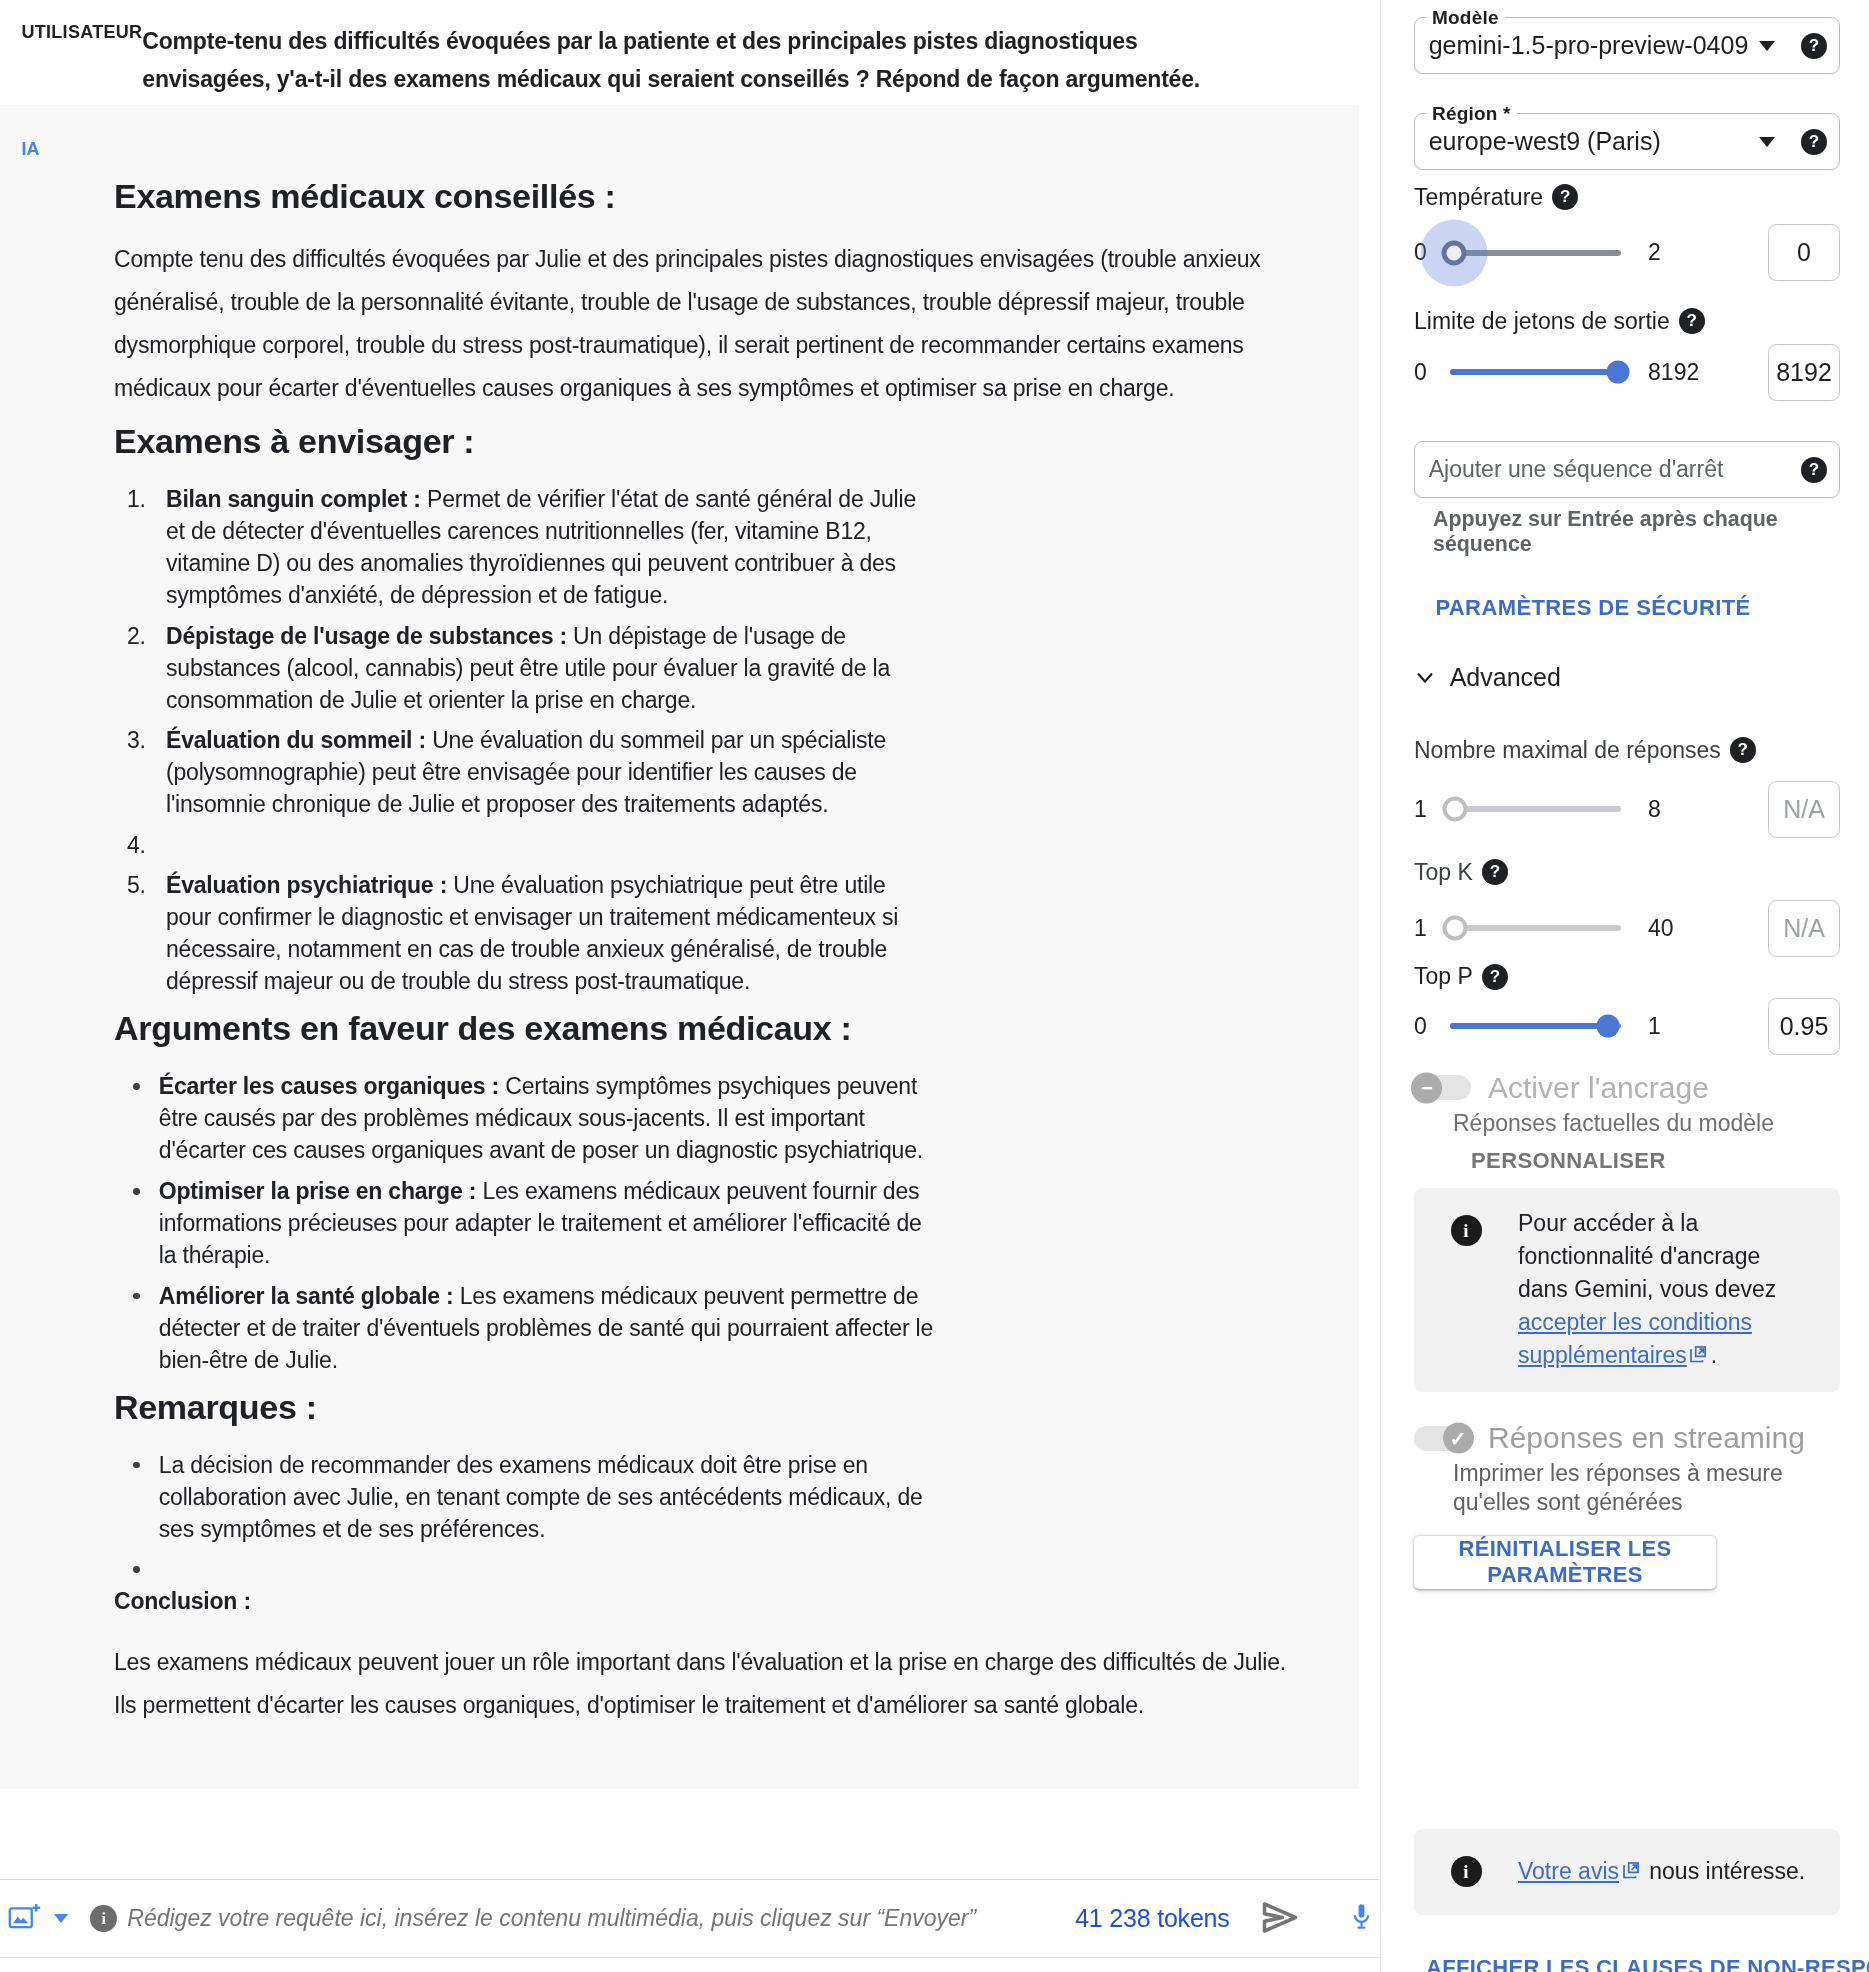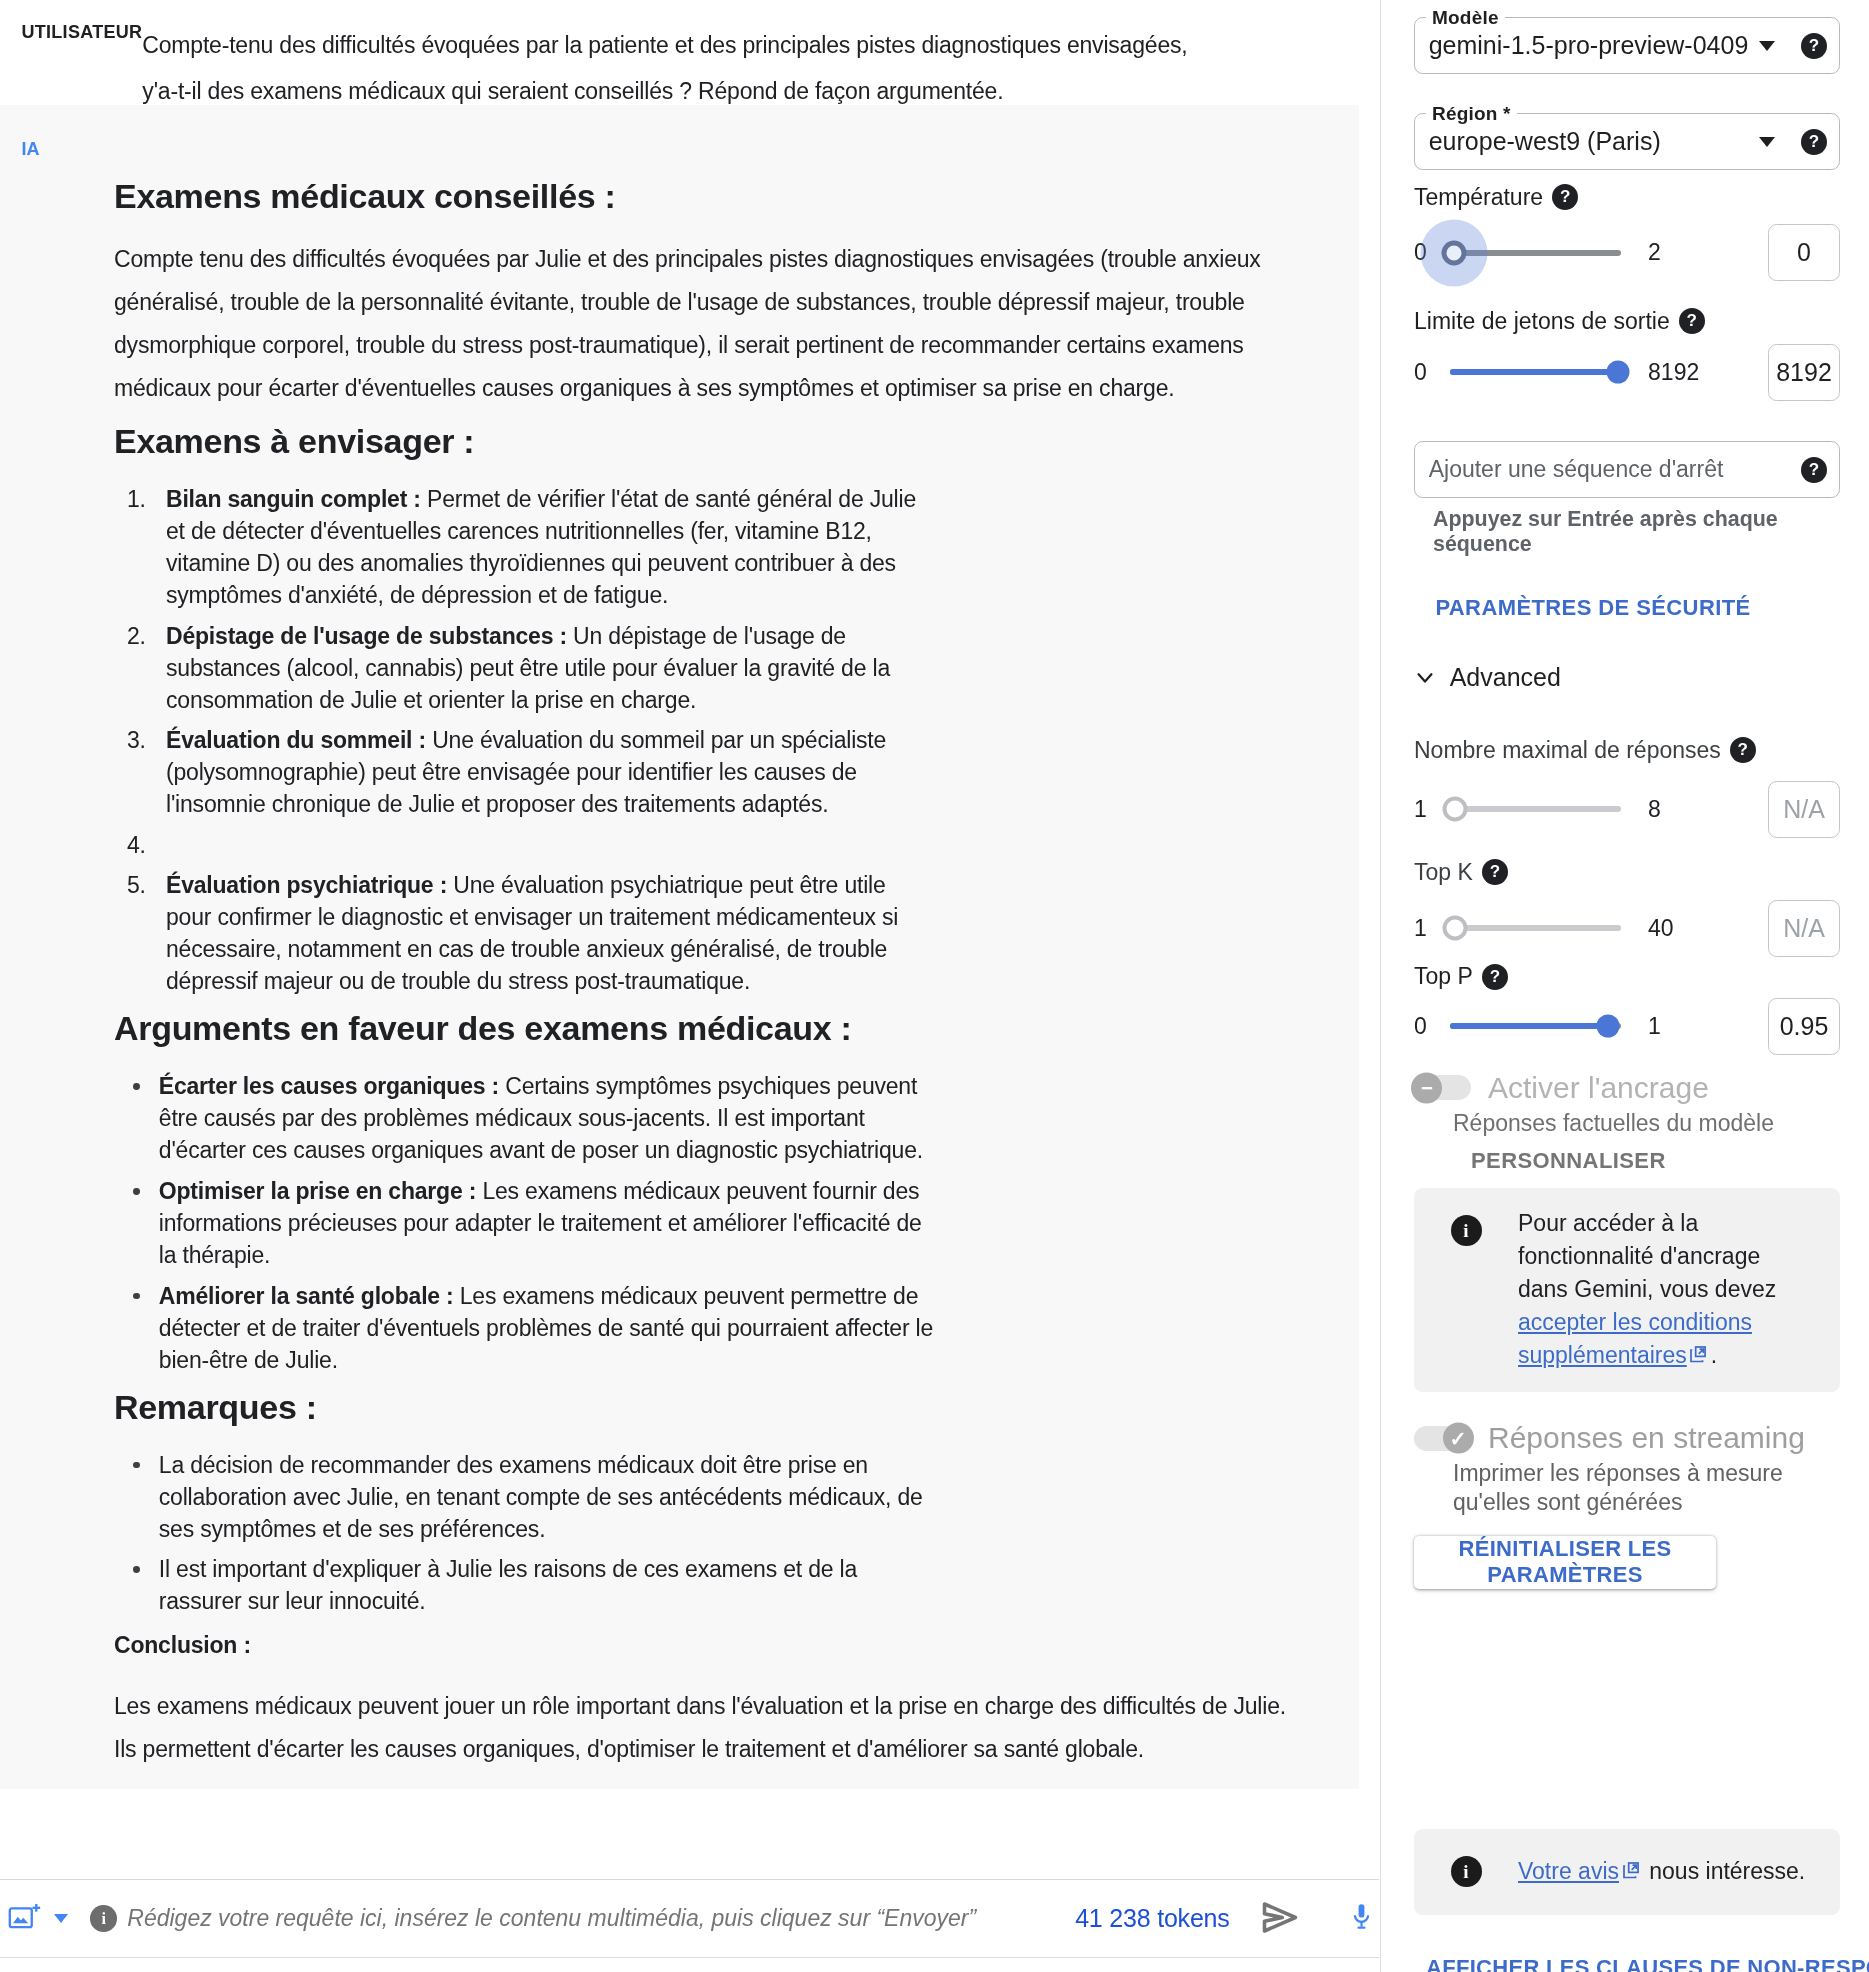--- a/index.html
+++ b/index.html
@@ -4,21 +4,21 @@
 <style>
   * { margin:0; padding:0; box-sizing:border-box; }
   html,body { width:1870px; height:1972px; overflow:hidden; background:#fff;
     font-family:"Liberation Sans", sans-serif; color:#202124; }
   .app { display:flex; width:1870px; height:1972px; }
 
   
   .chat-col { position:relative; width:1381px; flex:none; border-right:1.7px solid #e0e0e0; background:#fff; }
   .user-row { height:105px; padding:22px 0 0 21.4px; display:flex; align-items:flex-start; }
   .role-label { font-size:18px; font-weight:700; letter-spacing:0.3px; flex:none; }
-  .user-text { font-size:23px; line-height:46px; max-width:1066px; letter-spacing:-0.2px; }
+  .user-text { font-size:23px; line-height:38px; max-width:1066px; letter-spacing:-0.2px;font-weight:bold; }
 
   .ai-block { position:relative; width:1359px; height:1684px; background:#f8f8f8; }
   .ai-label { position:absolute; left:21.4px; top:34px; color:#4285f4; font-size:18px; font-weight:700; }
   .ai-content { padding:72px 0 0 114px; width:1329px; font-size:23px; letter-spacing:-0.2px; }
   .ai-content h2 { font-size:34px; line-height:39px; font-weight:700; margin:0 0 22px 0; letter-spacing:-0.3px; }
   .ai-content h2.mid { margin-top:12px; }
   p.body { line-height:43px; margin:0 0 8.6px 0; max-width:1199px; }
   .list { margin:13.7px 0 12px 0; }
   .list-item { display:flex; margin:0 0 8.6px 0; line-height:32px; }
   .list-item .num { width:26px; flex:none; margin-left:13px; margin-right:13px; color:#202124; }
@@ -194,21 +194,20 @@
         </div>
 
         <h2 class="mid">Remarques :</h2>
         <div class="list">
           <div class="bullet-item">
             <span class="dot"></span>
             <span class="li-text">La décision de recommander des examens médicaux doit être prise en collaboration avec Julie, en tenant compte de ses antécédents médicaux, de ses symptômes et de ses préférences.</span>
           </div>
           <div class="bullet-item">
             <span class="dot"></span>
-            <span class="li-text">Il est important d'expliquer à Julie les raisons de ces examens et de la rassurer sur leur innocuité.</span>
           </div>
         </div>
 
         <p class="concl-label">Conclusion :</p>
         <p class="final">Les examens médicaux peuvent jouer un rôle important dans l'évaluation et la prise en charge des difficultés de Julie. Ils permettent d'écarter les causes organiques, d'optimiser le traitement et d'améliorer sa santé globale.</p>
       </div>
     </div>
 
     <div class="composer">
       <span class="media-btn">

